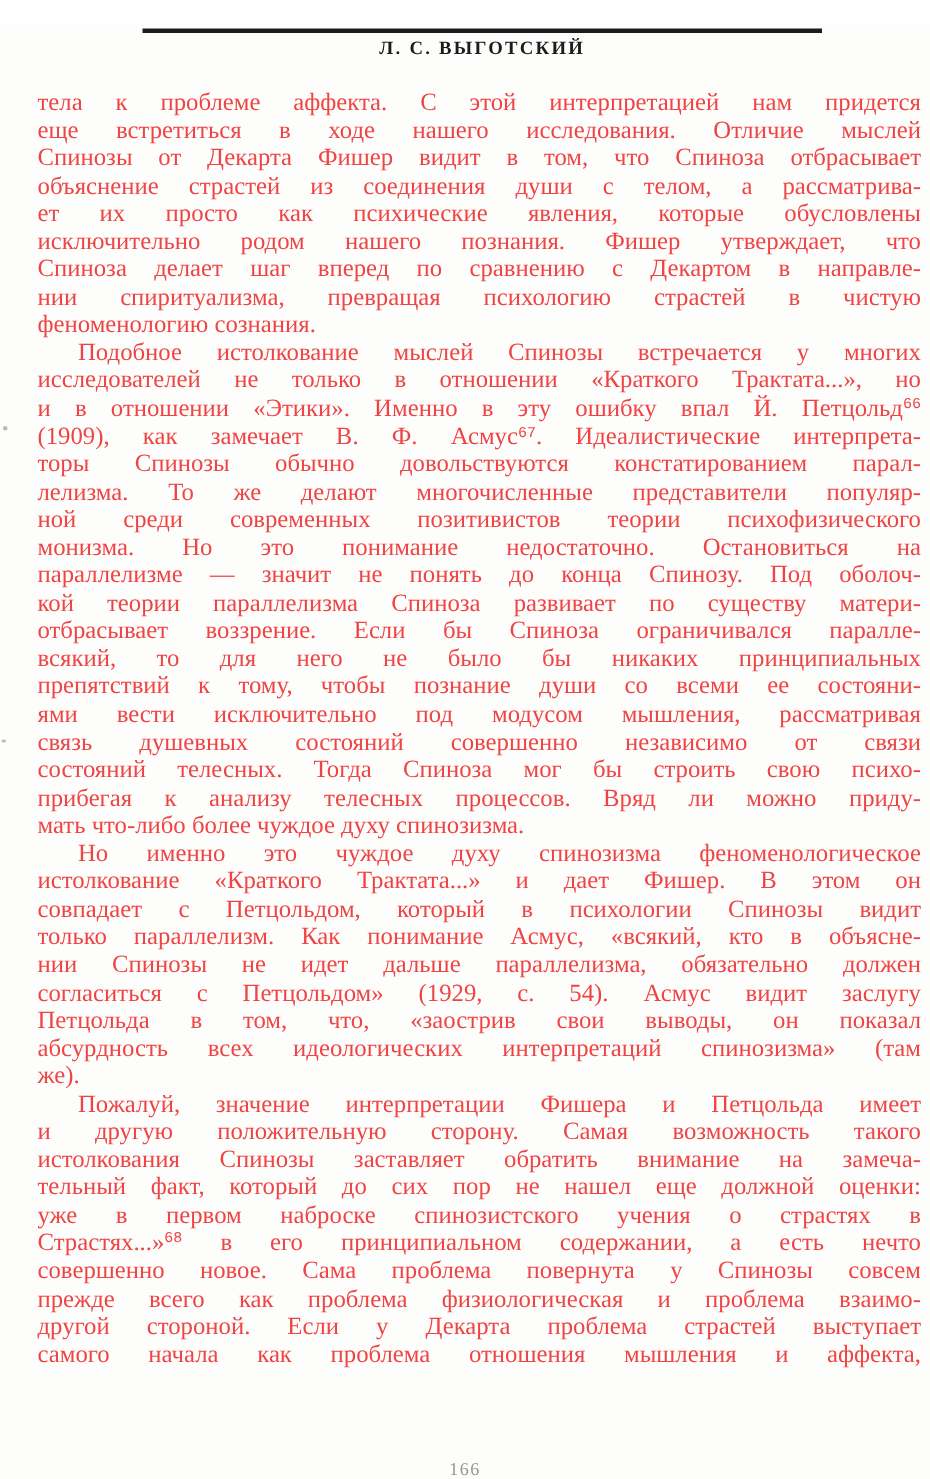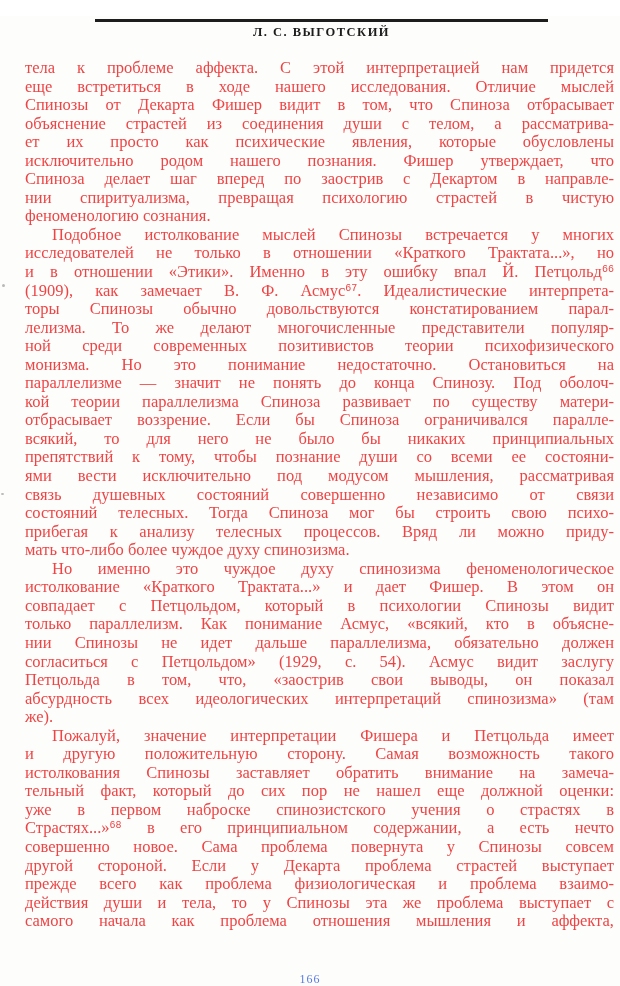--- a/index.html
+++ b/index.html
@@ -59,21 +59,21 @@
     letter-spacing: 0;
     font-family: Liberation Mono, monospace;
   }
   .page-number {
     position: absolute;
     left: 0;
     top: 956px;
     width: 620px;
     text-align: center;
     font-size: 12px;
-    color: #1d4ed8;
+    color: #737373;
     opacity: 0.75;
     letter-spacing: 1px;
   }
   .speck {
     position: absolute;
     background: #b9b9b9;
     border-radius: 50%;
   }
   .speck.s1 { left: 2px; top: 268px; width: 3px; height: 3px; }
   .speck.s2 { left: 1px; top: 477px; width: 3px; height: 2px; }
@@ -85,21 +85,21 @@
   <div class="header-rule"></div>
   <div class="header-title">Л. С. ВЫГОТСКИЙ</div>
 
   <div class="text-block">
       <div class="line">тела к проблеме аффекта. С этой интерпретацией нам придется</div>
       <div class="line">еще встретиться в ходе нашего исследования. Отличие мыслей</div>
       <div class="line">Спинозы от Декарта Фишер видит в том, что Спиноза отбрасывает</div>
       <div class="line">объяснение страстей из соединения души с телом, а рассматрива-</div>
       <div class="line">ет их просто как психические явления, которые обусловлены</div>
       <div class="line">исключительно родом нашего познания. Фишер утверждает, что</div>
-      <div class="line">Спиноза делает шаг вперед по заострив с Декартом в направле-</div>
+      <div class="line">Спиноза делает шаг вперед по сравнению с Декартом в направле-</div>
       <div class="line">нии спиритуализма, превращая психологию страстей в чистую</div>
       <div class="line last">феноменологию сознания.</div>
       <div class="line indent">Подобное истолкование мыслей Спинозы встречается у многих</div>
       <div class="line">исследователей не только в отношении «Краткого Трактата...», но</div>
       <div class="line">и в отношении «Этики». Именно в эту ошибку впал Й. Петцольд<sup>66</sup></div>
       <div class="line">(1909), как замечает В. Ф. Асмус<sup>67</sup>. Идеалистические интерпрета-</div>
       <div class="line">торы Спинозы обычно довольствуются констатированием парал-</div>
       <div class="line">лелизма. То же делают многочисленные представители популяр-</div>
       <div class="line">ной среди современных позитивистов теории психофизического</div>
       <div class="line">монизма. Но это понимание недостаточно. Остановиться на</div>
@@ -122,23 +122,22 @@
       <div class="line">Петцольда в том, что, «заострив свои выводы, он показал</div>
       <div class="line">абсурдность всех идеологических интерпретаций спинозизма» (там</div>
       <div class="line last">же).</div>
       <div class="line indent">Пожалуй, значение интерпретации Фишера и Петцольда имеет</div>
       <div class="line">и другую положительную сторону. Самая возможность такого</div>
       <div class="line">истолкования Спинозы заставляет обратить внимание на замеча-</div>
       <div class="line">тельный факт, который до сих пор не нашел еще должной оценки:</div>
       <div class="line">уже в первом наброске спинозистского учения о страстях в</div>
       <div class="line">Страстях...»<sup>68</sup> в его принципиальном содержании, а есть нечто</div>
       <div class="line">совершенно новое. Сама проблема повернута у Спинозы совсем</div>
+      <div class="line">прежде всего как проблема физиологическая и проблема взаимо-</div>
       <div class="line">другой стороной. Если у Декарта проблема страстей выступает</div>
-      <div class="line">прежде всего как проблема физиологическая и проблема взаимо-</div>
-      <div class="line">действия души и тела, то у Спинозы эта же проблема выступает с</div>
       <div class="line">самого начала как проблема отношения мышления и аффекта,</div>
     </div>
 
   <span class="speck s1"></span>
   <span class="speck s2"></span>
 
   <div class="page-number">166</div>
 </div>
 
 </body></html>

